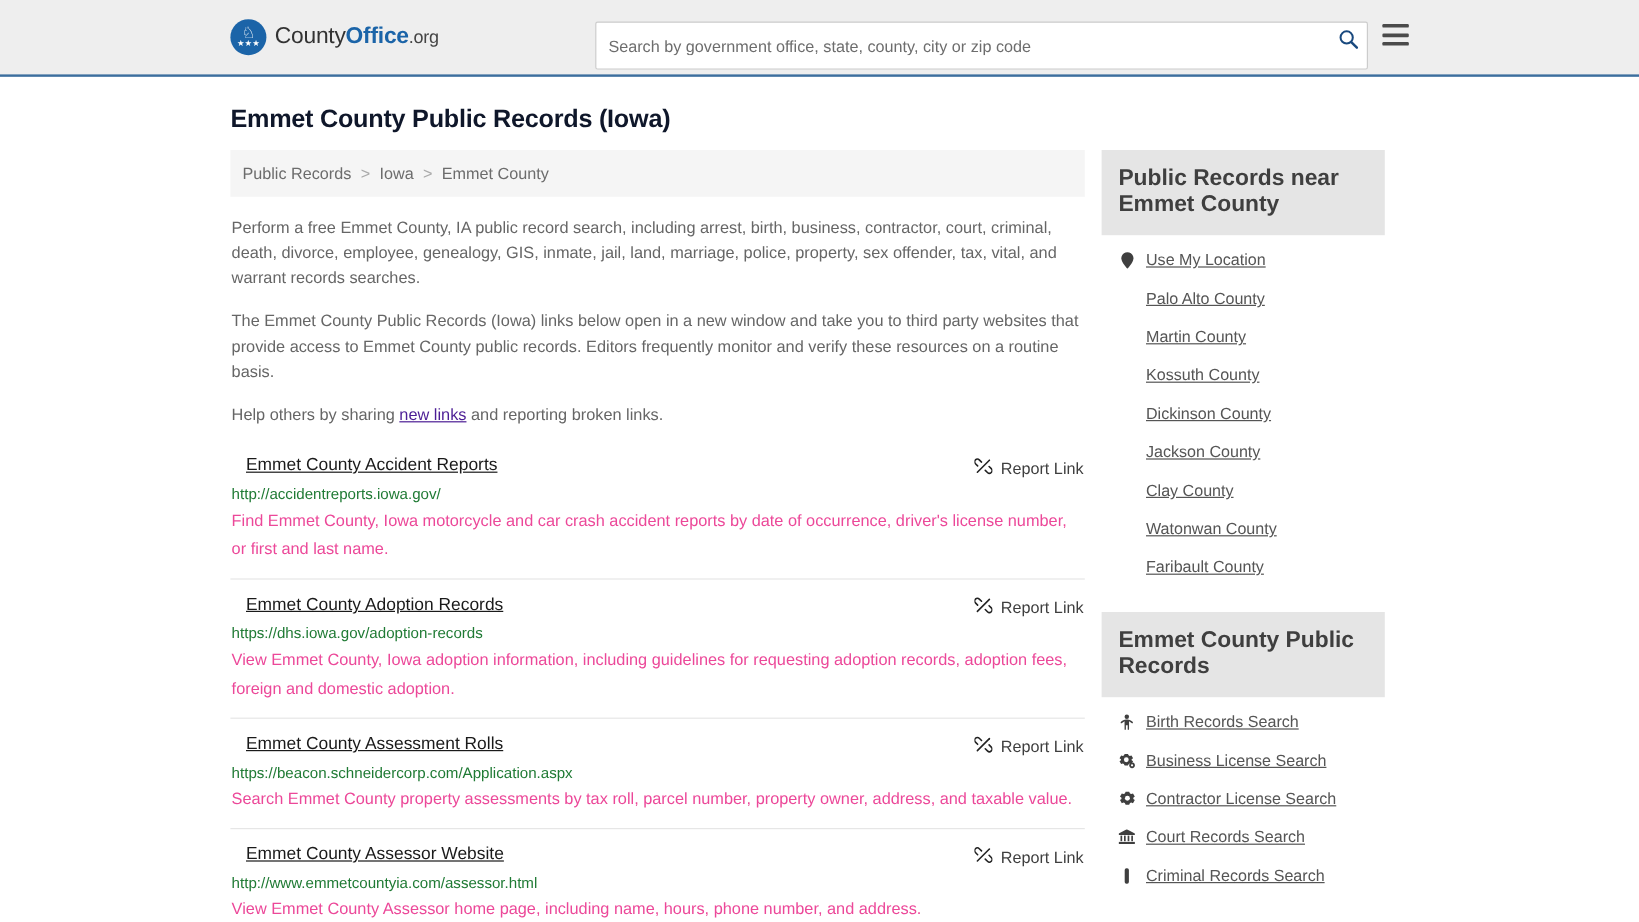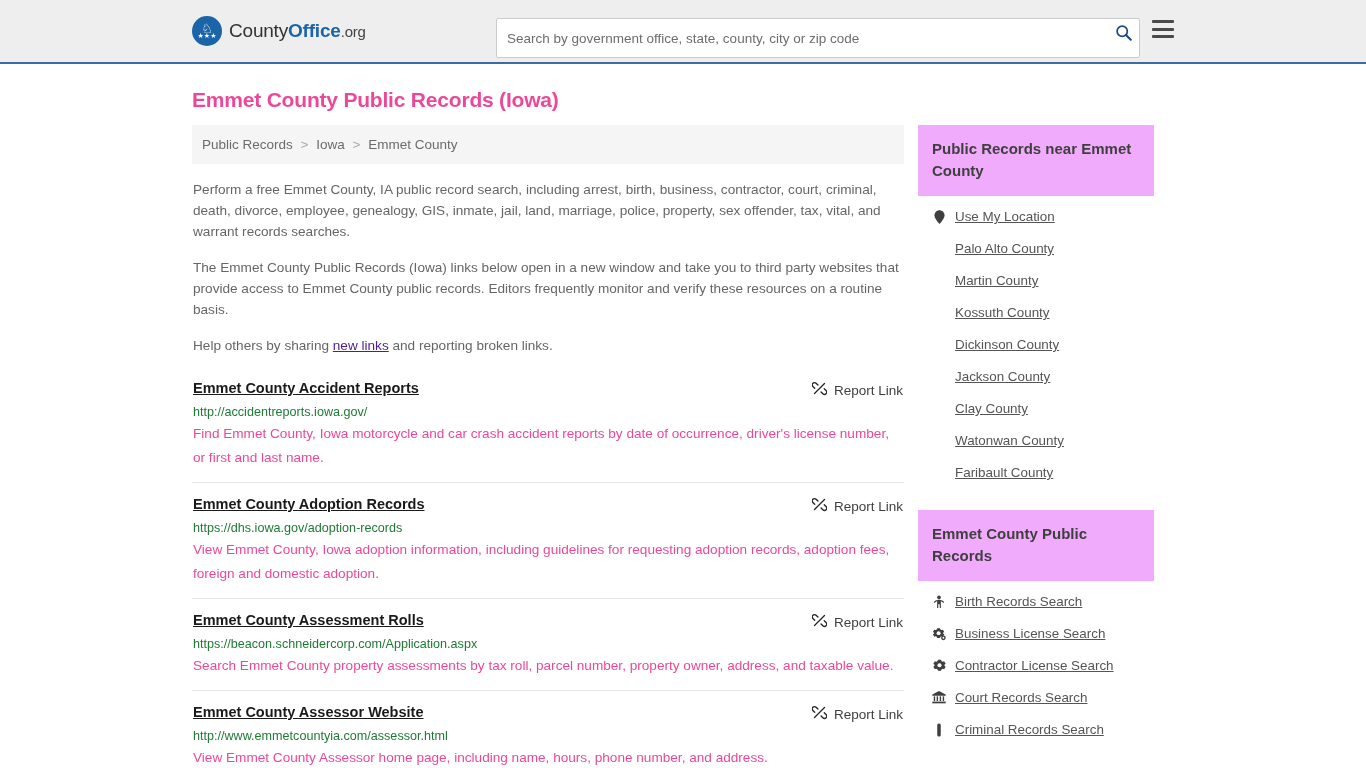--- a/index.html
+++ b/index.html
@@ -103,21 +103,21 @@
   }
 
   
   .page {
     width: 1366px;
     padding: 0 192px;
   }
   .page-title {
     font-size: 21px;
     font-weight: 700;
-    color: #ec4899;
+    color: #0f172a;
     margin: 24px 0 13px 0;
     letter-spacing: -0.2px;
   }
   .cols {
     display: flex;
     align-items: flex-start;
     gap: 14px;
   }
   .col-main { width: 712px; flex: 0 0 712px; }
   .col-side { width: 236px; flex: 0 0 236px; }
@@ -157,24 +157,25 @@
     position: relative;
   }
   .record:first-child { border-top: none; padding-top: 2px; }
   .record-head {
     display: flex;
     align-items: flex-start;
     justify-content: space-between;
   }
   .record-title {
     font-size: 14.5px;
-    font-weight: 700;
+    font-weight: 400;
     color: #1a1a1a;
     text-decoration: underline;
     cursor: pointer;
+    margin-left: 12px;
   }
   .report-link {
     display: flex;
     align-items: center;
     gap: 7px;
     font-size: 13.5px;
     color: #3f3f3f;
     cursor: pointer;
     white-space: nowrap;
     margin-top: 1px;
@@ -189,23 +190,23 @@
   .record-desc {
     font-size: 13.6px;
     line-height: 24px;
     color: #ec4899;
     margin-top: 3px;
   }
 
   
   .side-box { margin-bottom: 22px; }
   .side-head {
-    background: #f0abfc;
+    background: #e5e5e5;
     padding: 13px 14px 14px 14px;
-    font-size: 15px;
+    font-size: 19px;
     font-weight: 700;
     color: #3f3f3f;
     line-height: 22px;
   }
   .side-list { padding: 4px 14px 0 14px; text-align: center; }
   .side-item {
     display: flex;
     align-items: center;
     gap: 9px;
     padding: 9px 0 8px 0;

